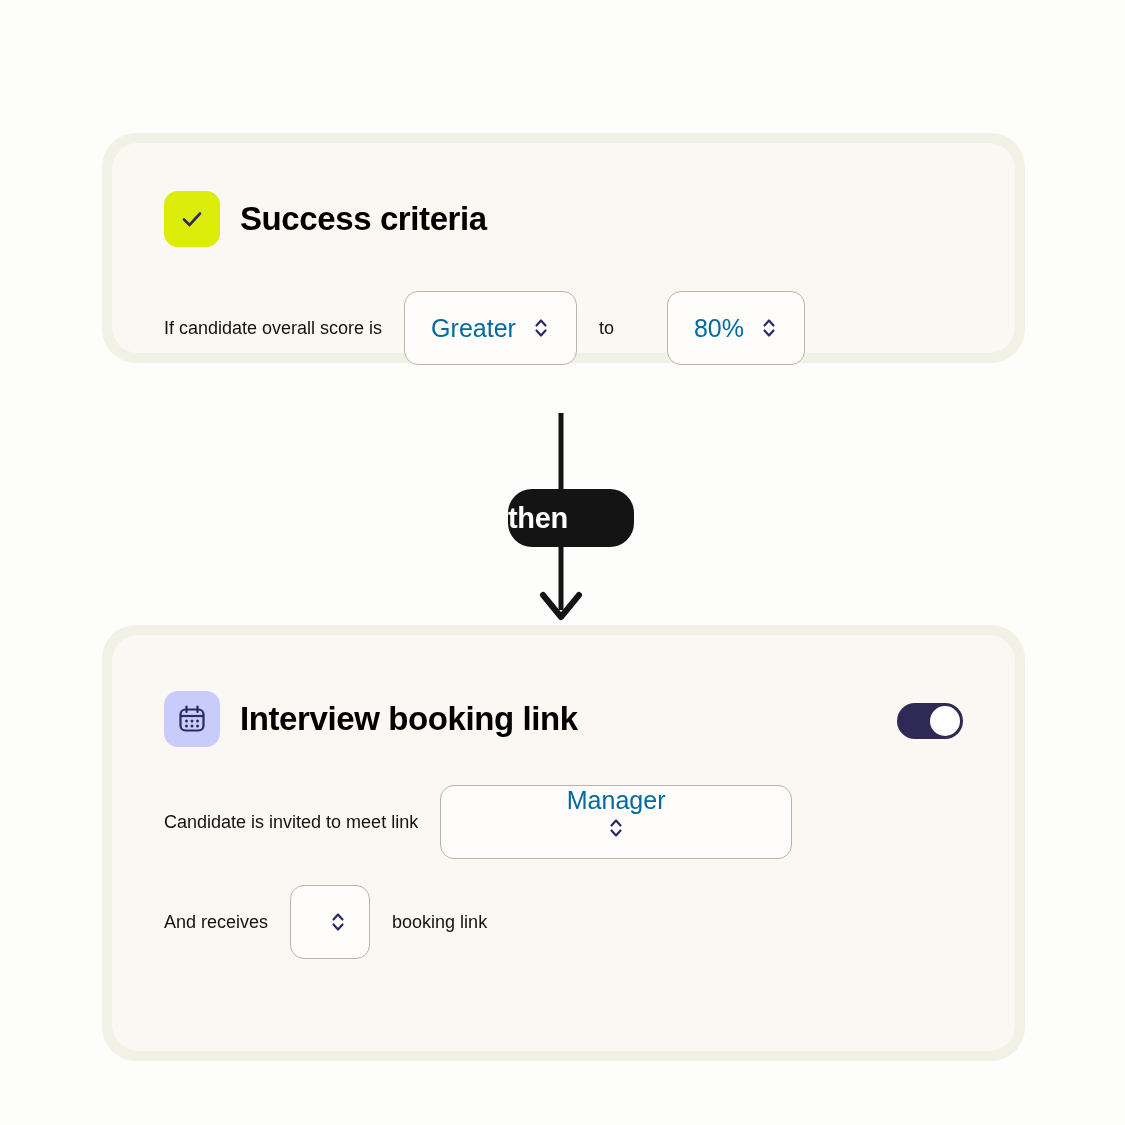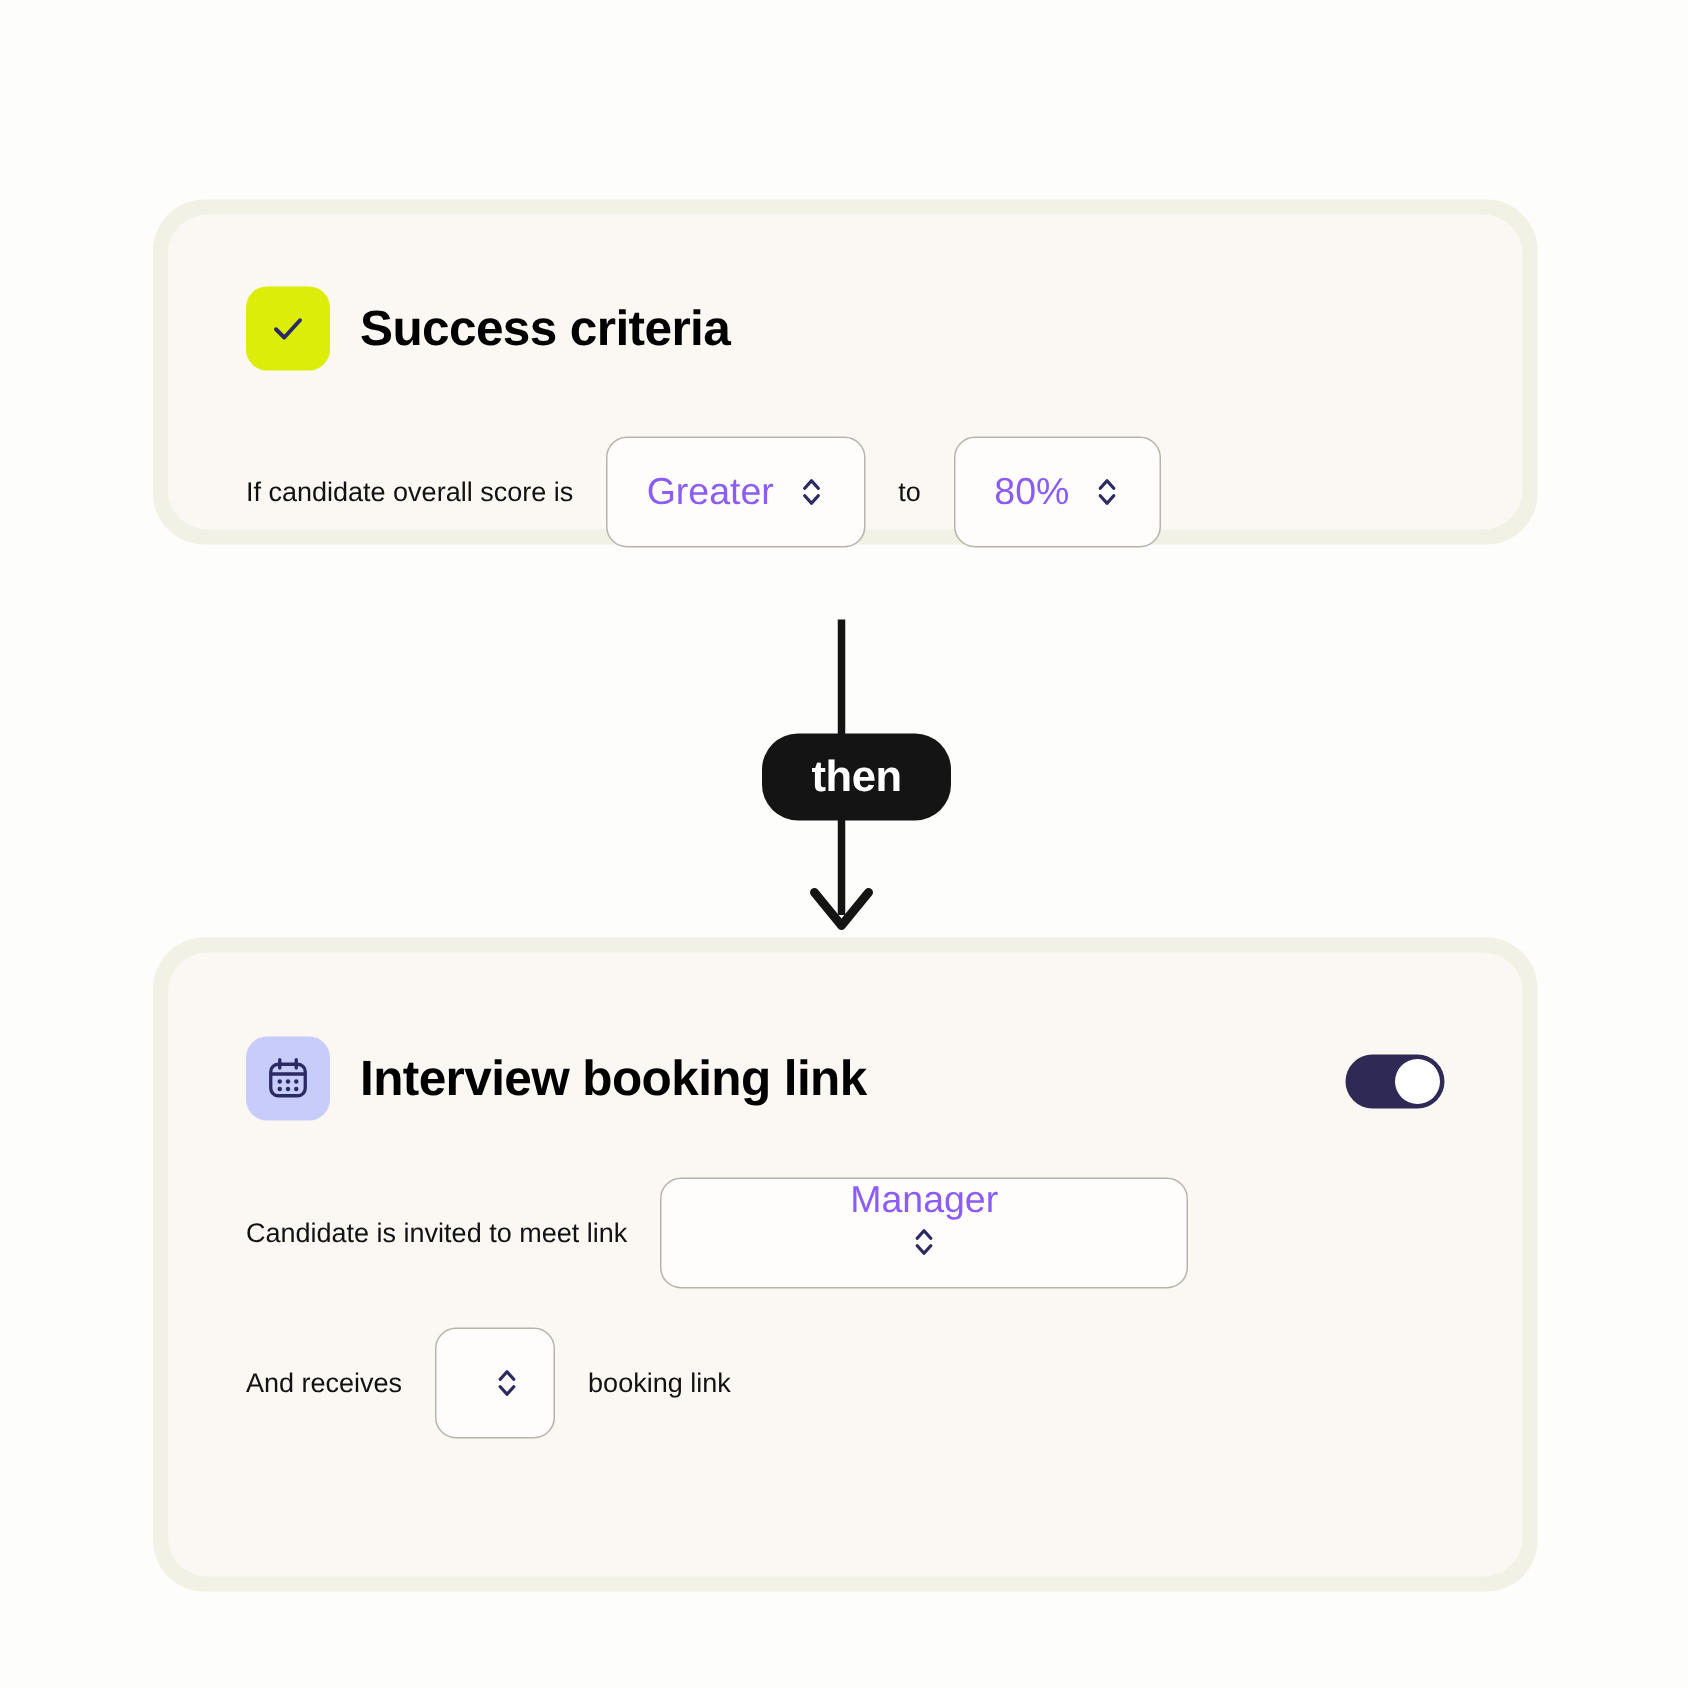--- a/index.html
+++ b/index.html
@@ -119,59 +119,59 @@
     height: 74px;
     box-sizing: border-box;
     display: flex;
     align-items: center;
     padding: 0 22px;
     cursor: pointer;
     flex: none;
   }
   .select .val {
     font-size: 25px;
-    color: #8b5cf6;
+    color: #0369a1;
     white-space: nowrap;
   }
   .select .chev {
     margin-left: 16px;
     flex: none;
     display: flex;
     align-items: center;
   }
   .select.wide {
     width: 352px;
     justify-content: flex-start;
     flex-direction: column;
   }
   .select.wide .chev { margin-left: 0; }
 
   #sel-greater { padding: 0 26px; }
-  #sel-score   { padding: 12px 26px; }
+  #sel-score   { padding: 12px 26px; margin-left: 31px; }
 
   
   .connector {
     position: absolute;
     left: 0;
     top: 405px;
     width: 1125px;
     height: 225px;
     pointer-events: none;
   }
   .then-badge {
     position: absolute;
     left: 508px;
     top: 84px;
     width: 126px;
     height: 58px;
     background: #141414;
     border-radius: 24px;
     display: flex;
     align-items: center;
-    justify-content: center;
+    justify-content: flex-start;
   }
   .then-badge span {
     color: #ffffff;
     font-size: 29px;
     font-weight: bold;
     letter-spacing: -0.3px;
   }
 </style>
 </head>
 <body>

